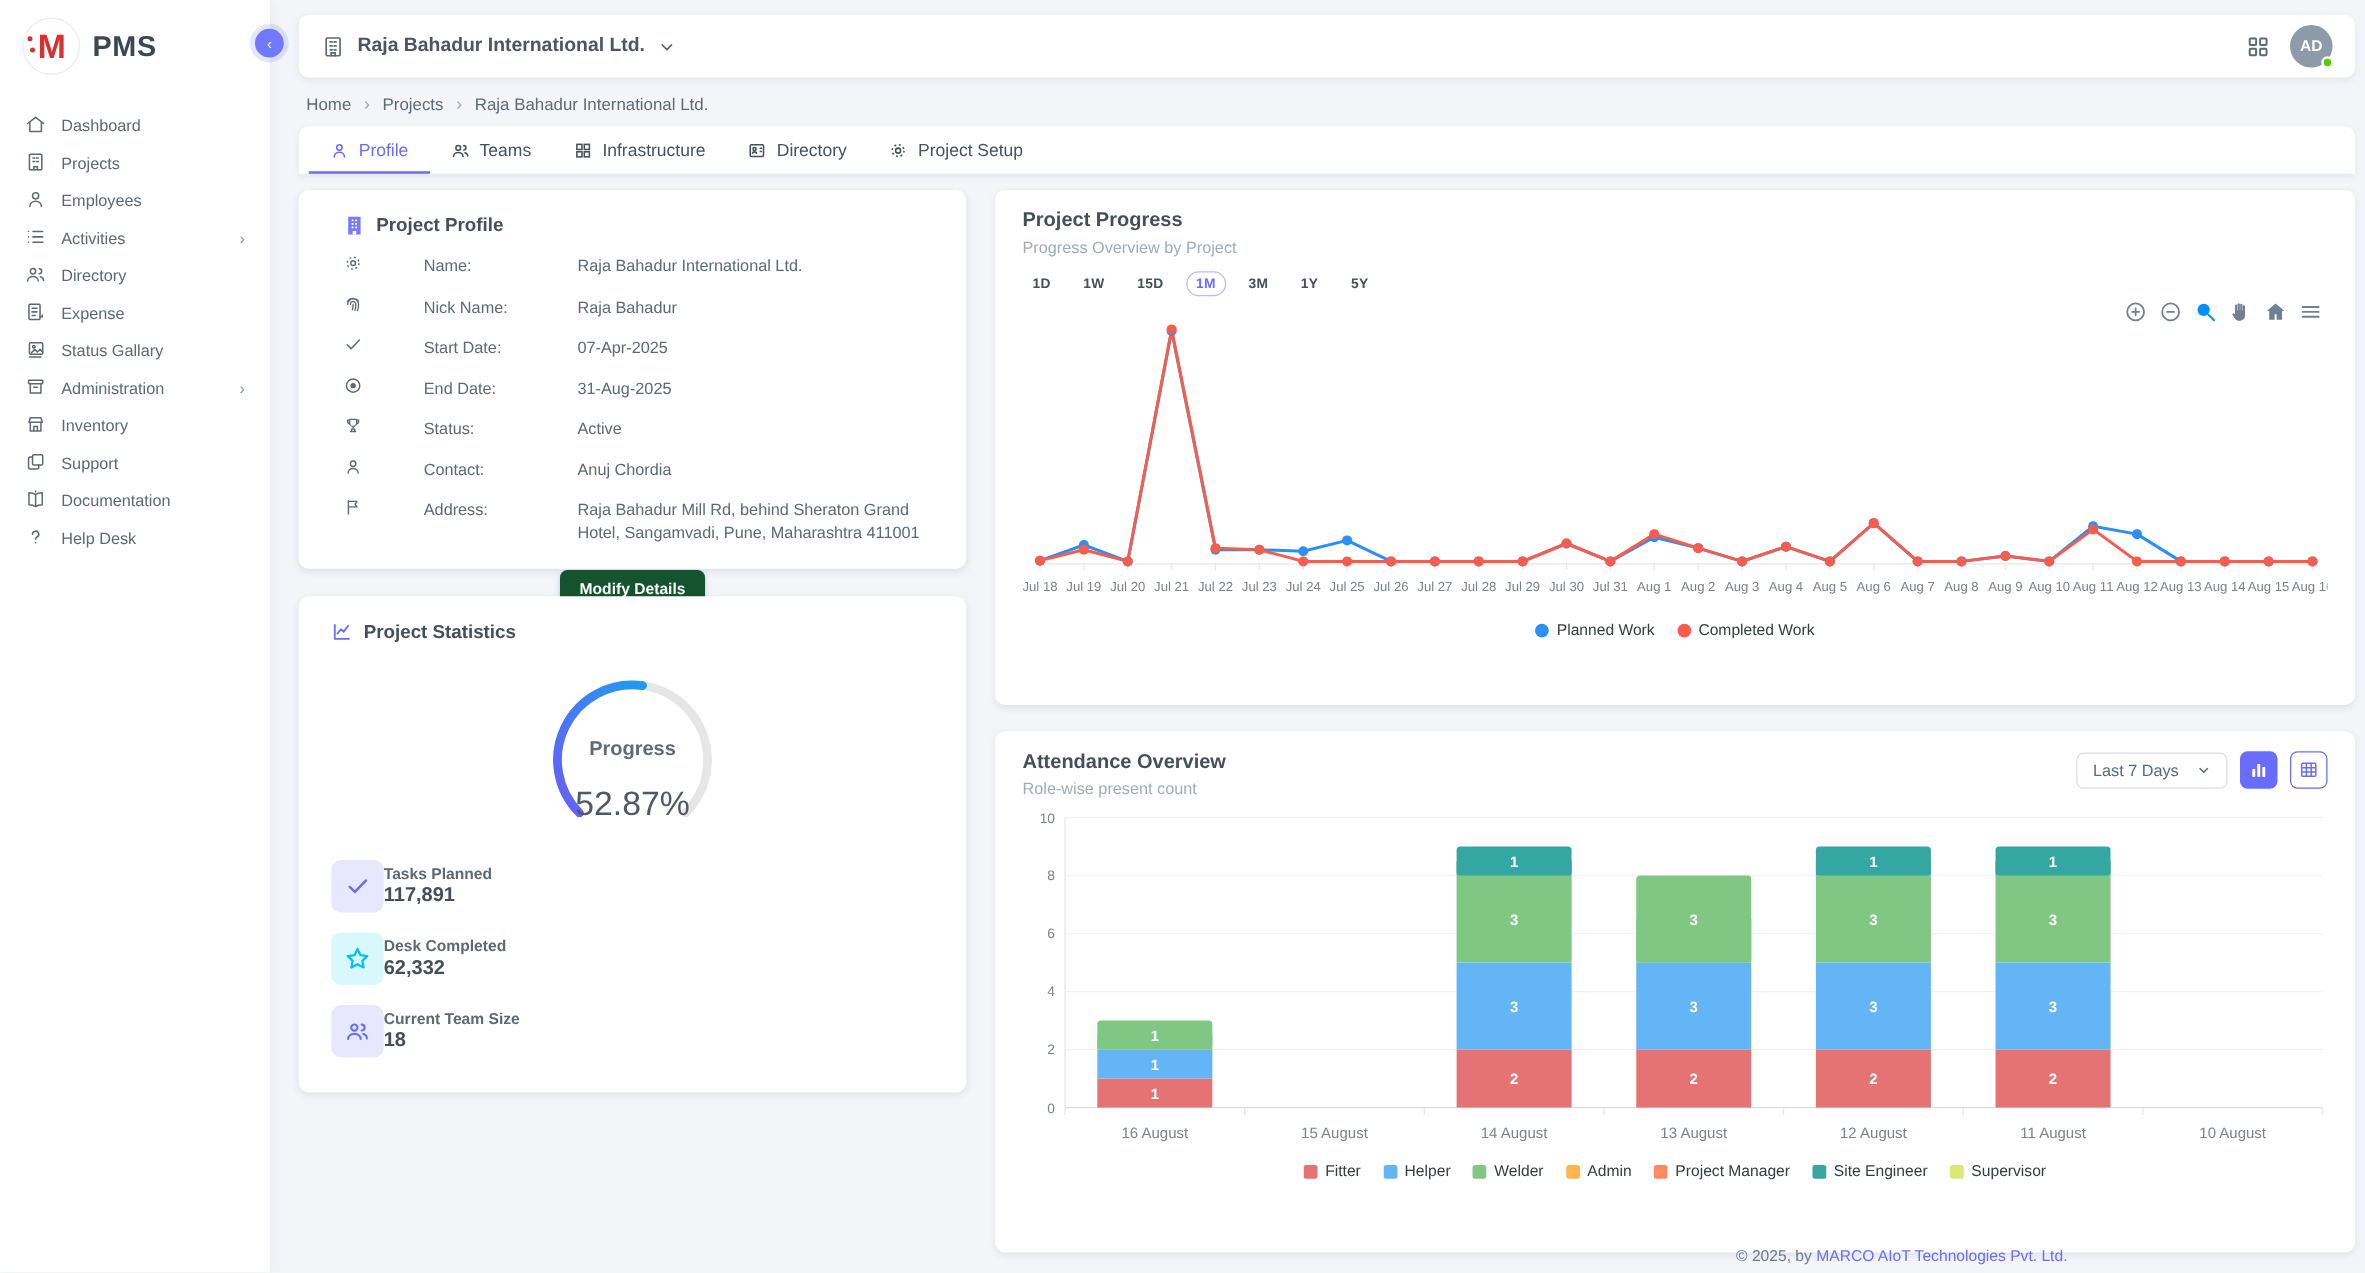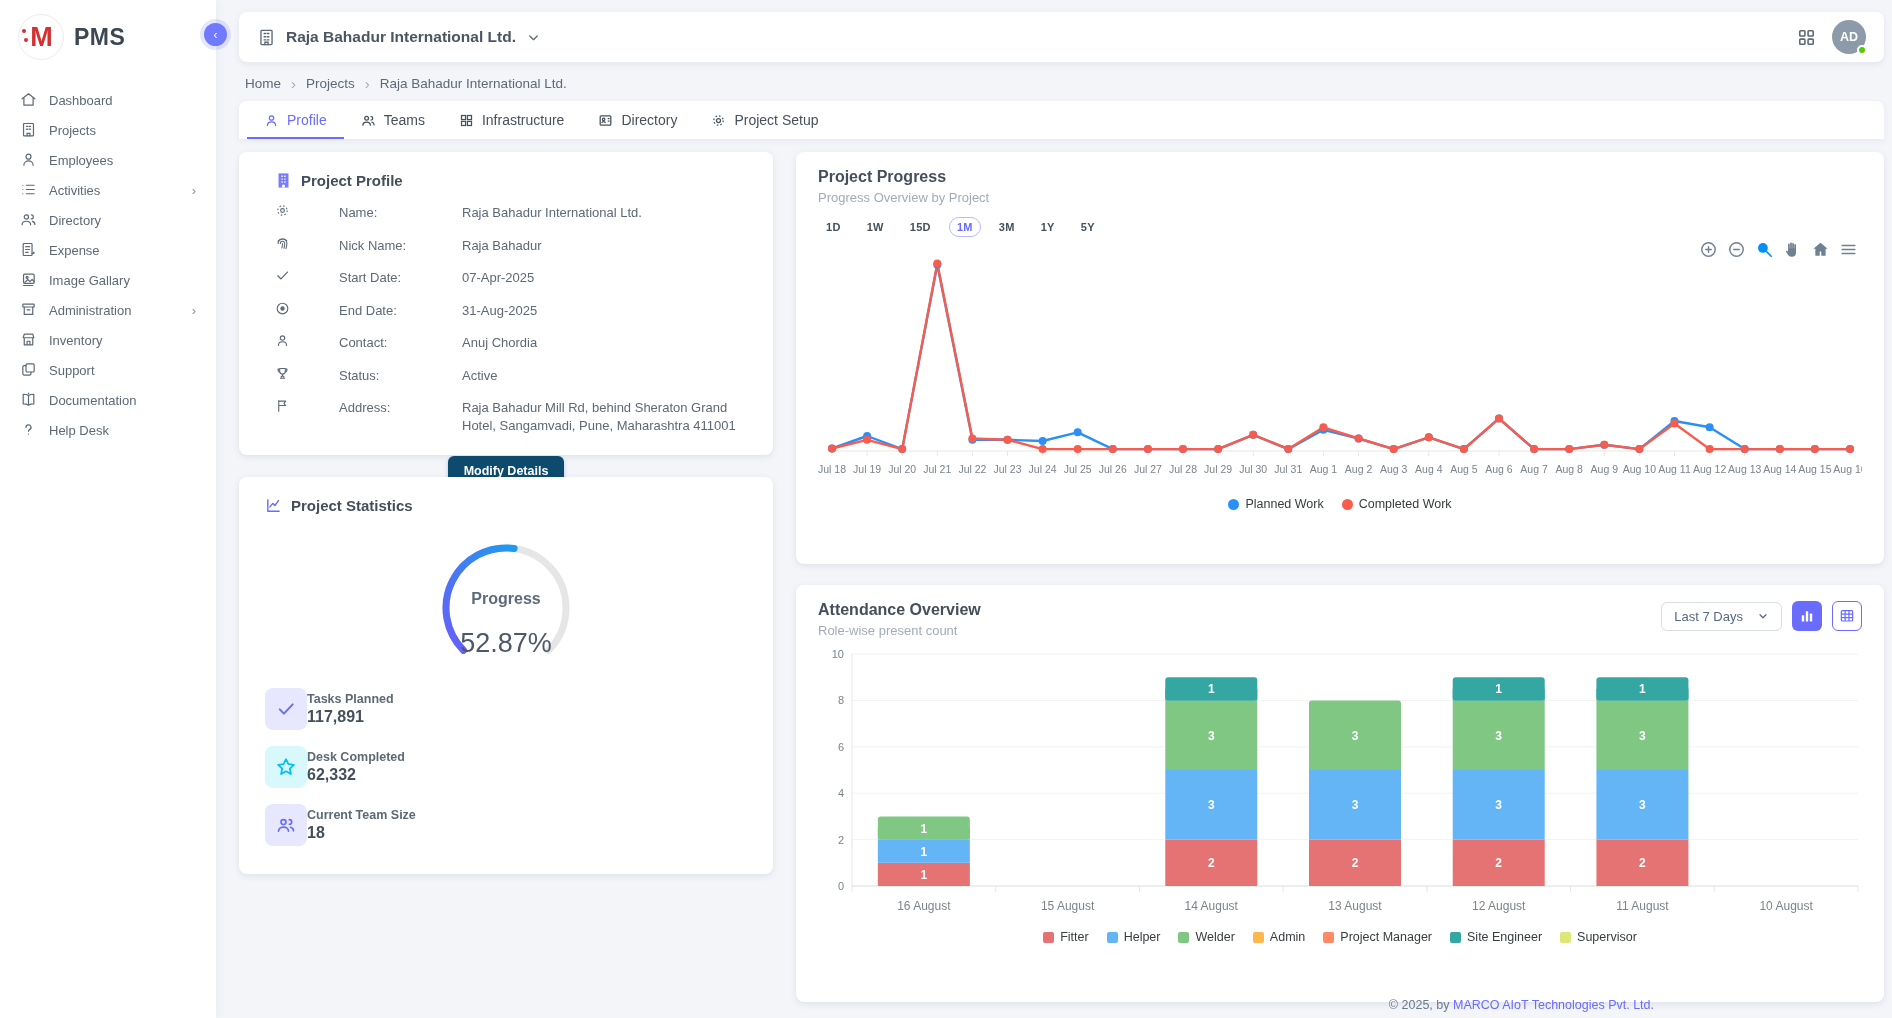--- a/index.html
+++ b/index.html
@@ -50,21 +50,21 @@
   .card-title { display:flex; align-items:center; gap:9px; font-size:15px; font-weight:bold; color:#454f5b; }
   .card-title svg { color:#696cff; }
 
   
   .card-profile { height:303px; padding:20px 36px; }
   .field-row { display:flex; align-items:flex-start; font-size:13px; margin-top:15px; line-height:1.35;gap:35px; }
   .f-icon { width:16px; margin-right:13px; color:#5d6975; flex-shrink:0; margin-top:-1px; }
   .f-icon svg { width:15px; height:15px; }
   .f-label { width:88px; flex-shrink:0; }
   .f-value { flex:1; color:#5d6975; }
-  .modify-btn { display:block; margin:22px auto 0; background:#0c4a6e; color:#fff; border:none; border-radius:6px; padding:8px 16px; font-size:12.5px; font-weight:bold; font-family:inherit; box-shadow:0 2px 4px rgba(105,108,255,.4); cursor:pointer; }
+  .modify-btn { display:block; margin:22px auto 0; background:#14532d; color:#fff; border:none; border-radius:6px; padding:8px 16px; font-size:12.5px; font-weight:bold; font-family:inherit; box-shadow:0 2px 4px rgba(105,108,255,.4); cursor:pointer; }
 
   
   .card-stats { height:397px; padding:20px 26px; }
   .gauge-wrap { display:flex; justify-content:center; margin-top:8px; }
   .stat-row { display:flex; align-items:center; margin-top:16px; }
   .stat-icon { width:42px; height:42px; border-radius:8px; display:flex; align-items:center; justify-content:center; }
   .stat-icon.purple { background:#e7e7ff; color:#696cff; }
   .stat-icon.cyan { background:#d9f8fc; color:#03c3ec; }
   .stat-label { font-size:12.5px; font-weight:bold; color:#5d6975; }
   .stat-value { font-size:16px; font-weight:600; color:#454f5b; margin-top:2px; }
@@ -154,21 +154,21 @@
             <path d="M8 8h5.5M8 12h5.5M8 16h3.5M17 17.5h2.5v-2"></path>
           </svg>
         <span>Expense</span>
       </div>
       <div class="nav-item">
         <svg viewBox="0 0 24 24" fill="none" stroke="currentColor" stroke-width="1.7" stroke-linecap="round" stroke-linejoin="round">
             <rect x="5" y="4.5" width="15" height="13" rx="1.5"></rect>
             <circle cx="10" cy="9" r="1.4"></circle>
             <path d="M7 16l4-4 3 3 3-3 3 3M5 20.5h13"></path>
           </svg>
-        <span>Image Gallary</span>
+        <span>Status Gallary</span>
       </div>
       <div class="nav-item">
         <svg viewBox="0 0 24 24" fill="none" stroke="currentColor" stroke-width="1.7" stroke-linecap="round">
             <rect x="4" y="4.5" width="16" height="4" rx=".8"></rect>
             <path d="M6 8.5V19h12V8.5M10 12.5h4"></path>
           </svg>
         <span>Administration</span>
         <span class="chev">›</span>
       </div>
       <div class="nav-item">
@@ -322,36 +322,36 @@
                 <svg viewBox="0 0 24 24" fill="none" stroke="currentColor" stroke-width="1.8">
                   <circle cx="12" cy="12" r="8.5"></circle>
                   <circle cx="12" cy="12" r="2.6" fill="currentColor"></circle>
                 </svg>
               </span>
             <span class="f-label">End Date:</span>
             <span class="f-value">31-Aug-2025</span>
           </div>
           <div class="field-row">
             <span class="f-icon">
+                <svg viewBox="0 0 24 24" fill="none" stroke="currentColor" stroke-width="1.7" stroke-linecap="round" stroke-linejoin="round">
+                  <path d="M7.5 4h9v4.5a4.5 4.5 0 0 1-9 0zM7.5 5H4.8c0 3 1.3 4.7 3.4 5M16.5 5h2.7c0 3-1.3 4.7-3.4 5M12 13v3.5M8.8 19.5h6.4M10 16.5h4v3h-4z"></path>
+                </svg>
+              </span>
+            <span class="f-label">Status:</span>
+            <span class="f-value">Active</span>
+          </div>
+          <div class="field-row">
+            <span class="f-icon">
                 <svg viewBox="0 0 24 24" fill="none" stroke="currentColor" stroke-width="1.8" stroke-linecap="round">
                   <circle cx="12" cy="8" r="3.5"></circle>
                   <path d="M5.5 20c0-3.6 2.9-6 6.5-6s6.5 2.4 6.5 6"></path>
                 </svg>
               </span>
             <span class="f-label">Contact:</span>
             <span class="f-value">Anuj Chordia</span>
-          </div>
-          <div class="field-row">
-            <span class="f-icon">
-                <svg viewBox="0 0 24 24" fill="none" stroke="currentColor" stroke-width="1.7" stroke-linecap="round" stroke-linejoin="round">
-                  <path d="M7.5 4h9v4.5a4.5 4.5 0 0 1-9 0zM7.5 5H4.8c0 3 1.3 4.7 3.4 5M16.5 5h2.7c0 3-1.3 4.7-3.4 5M12 13v3.5M8.8 19.5h6.4M10 16.5h4v3h-4z"></path>
-                </svg>
-              </span>
-            <span class="f-label">Status:</span>
-            <span class="f-value">Active</span>
           </div>
           <div class="field-row">
             <span class="f-icon">
                 <svg viewBox="0 0 24 24" fill="none" stroke="currentColor" stroke-width="1.8" stroke-linecap="round" stroke-linejoin="round">
                   <path d="M6 21V4M6 5h11l-2.5 3.5L17 12H6"></path>
                 </svg>
               </span>
             <span class="f-label">Address:</span>
             <span class="f-value">Raja Bahadur Mill Rd, behind Sheraton Grand Hotel, Sangamvadi, Pune, Maharashtra 411001</span>
           </div>

